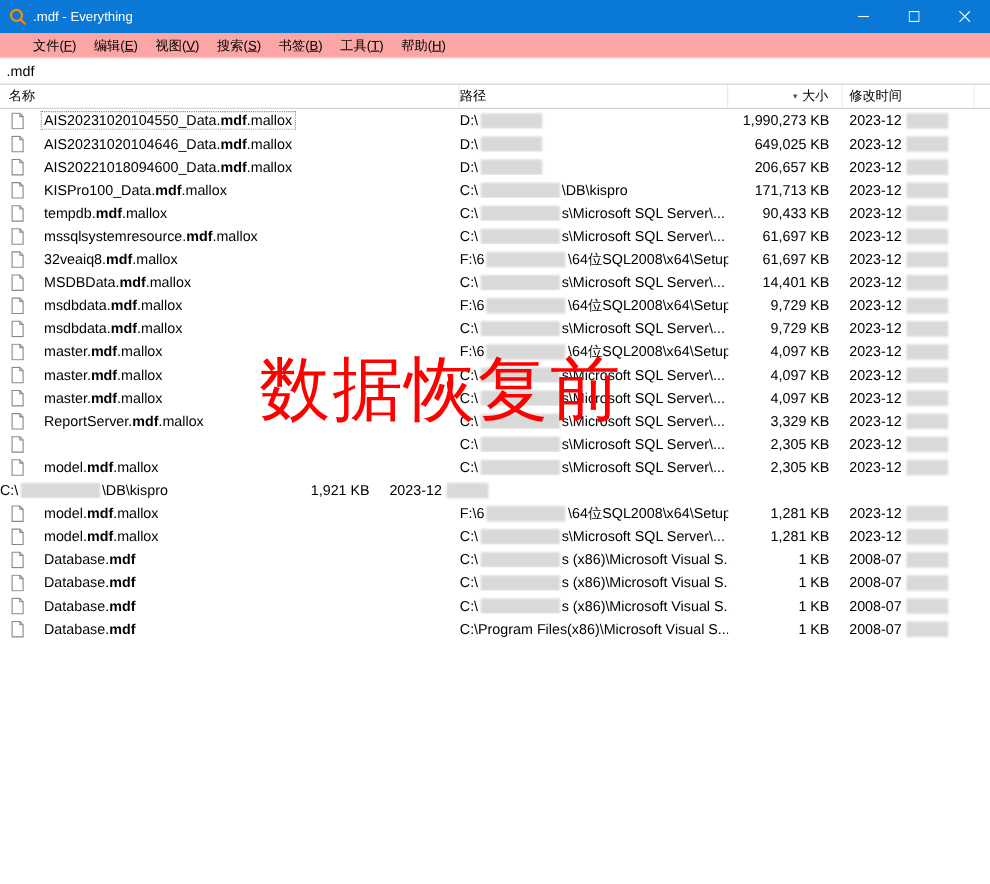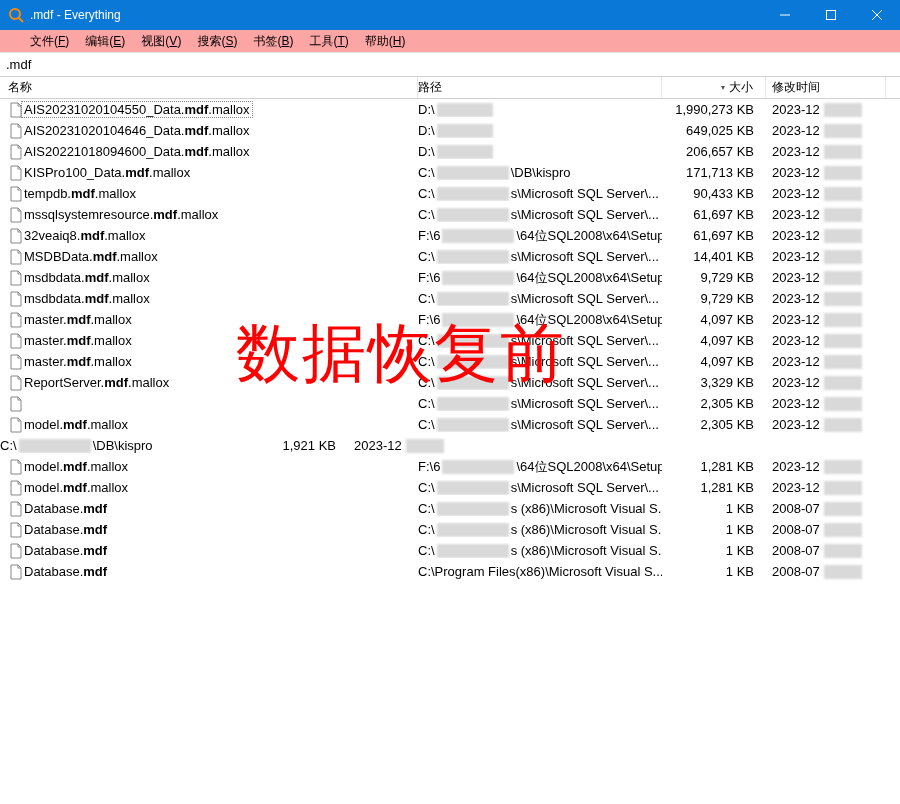--- a/index.html
+++ b/index.html
@@ -75,21 +75,21 @@
 .header-row > div { border-right: 1px solid #e8e8e8; height: 100%; display:flex; align-items:center; }
 .header-row .col-size span.sort-ind { font-size: 8px; color:#555; }
 .list { }
 .row {
   display: flex;
   height: 21px;
   align-items: center;
   font-size: 13px;
   white-space: nowrap;
 }
-.row .col-name { width: 418px; padding-left: 8px; display:flex; align-items:center; gap:0; overflow:hidden; }
+.row .col-name { width: 418px; padding-left: 8px; display:flex; align-items:center; gap:16px; overflow:hidden; }
 .row .col-path { width: 244px; overflow:hidden; display:flex; align-items:center; }
 .row .col-size { width: 104px; text-align: right; padding-right: 12px; }
 .row .col-date { width: 120px; padding-left: 6px; display:flex; align-items:center; gap:4px;text-align:right;}
 .file-ico {
   width: 16px; height: 16px; flex-shrink:0;
   display:inline-block;
   position:relative;
 }
 .file-ico svg { width:16px; height:16px; }
 .sel-focus {

